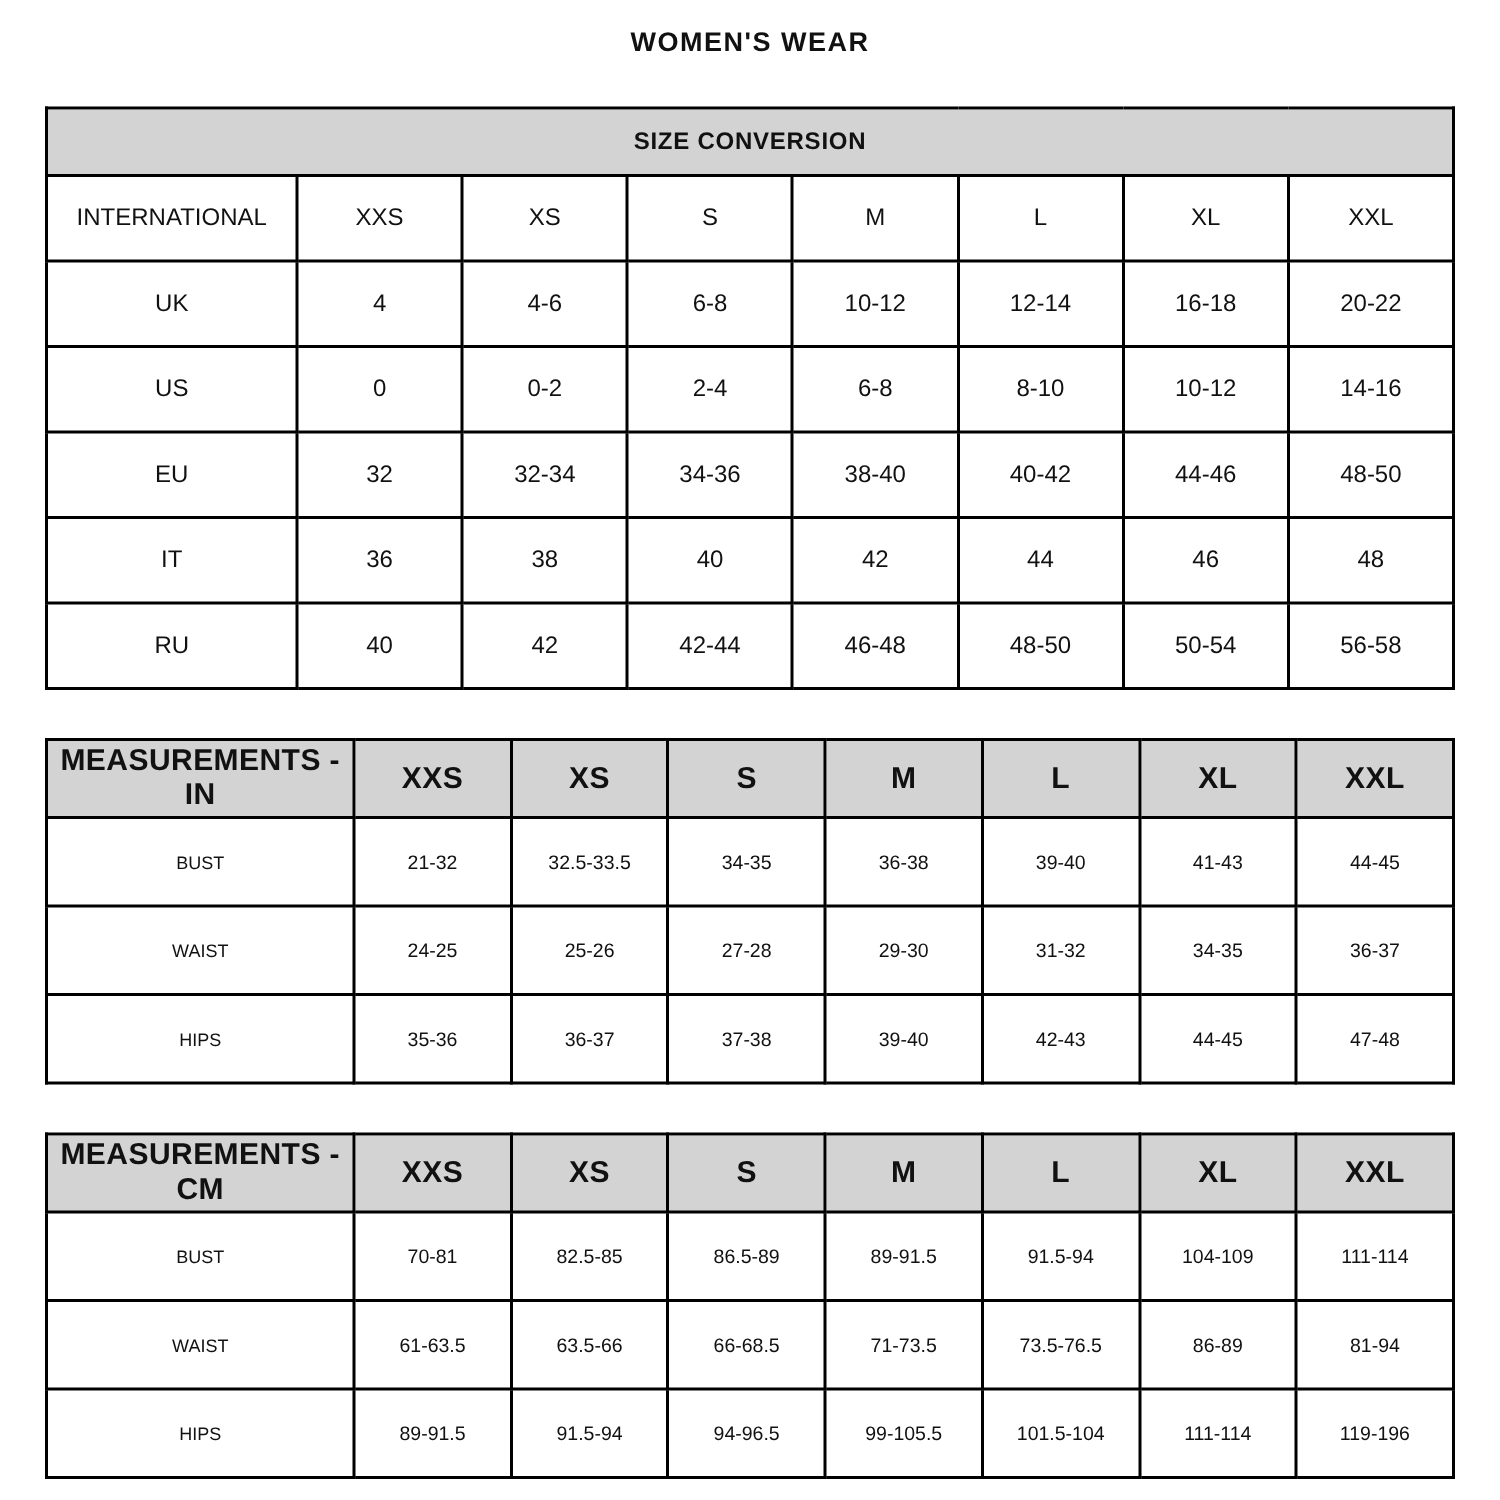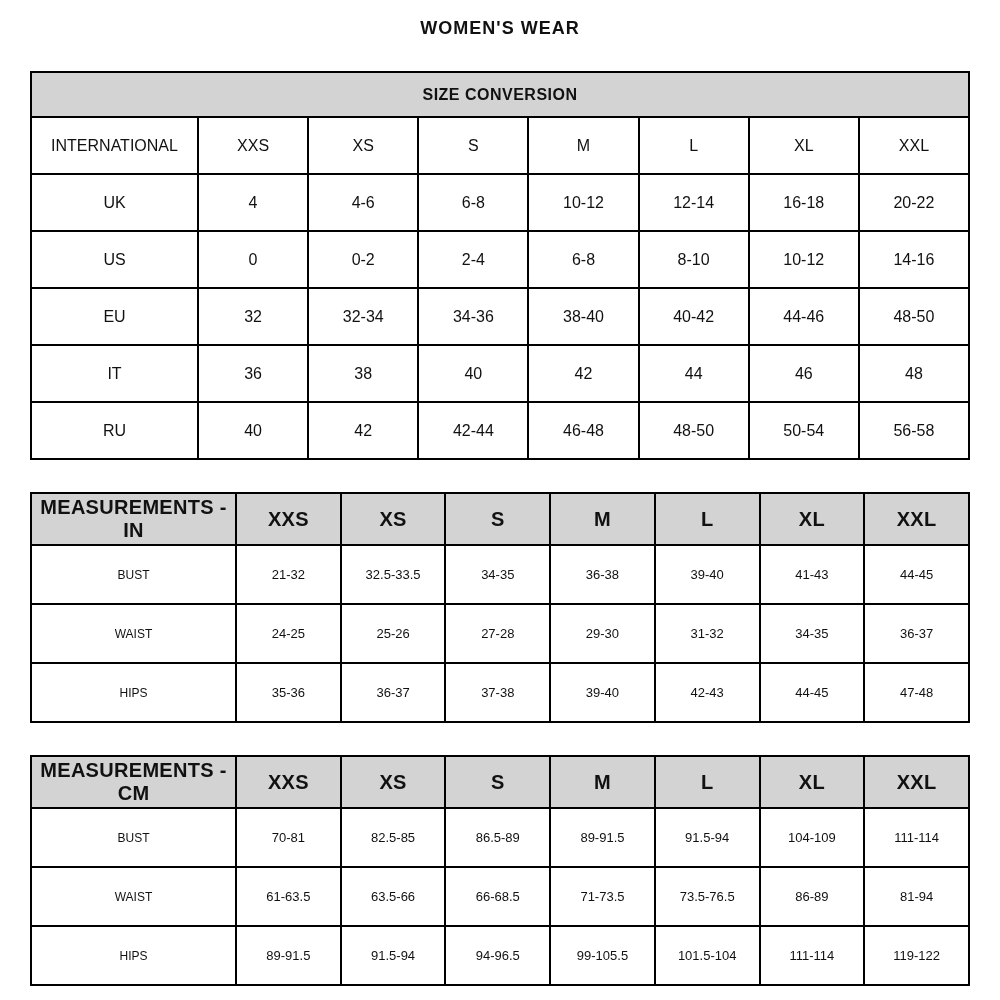--- a/index.html
+++ b/index.html
@@ -212,17 +212,17 @@
           <td class="data-cell">81-94</td>
         </tr>
         <tr class="data-row">
           <td class="row-label">HIPS</td>
           <td class="data-cell">89-91.5</td>
           <td class="data-cell">91.5-94</td>
           <td class="data-cell">94-96.5</td>
           <td class="data-cell">99-105.5</td>
           <td class="data-cell">101.5-104</td>
           <td class="data-cell">111-114</td>
-          <td class="data-cell">119-122</td>
+          <td class="data-cell">119-196</td>
         </tr>
       </tbody>
     </table>
 </div>
 
 </body></html>

